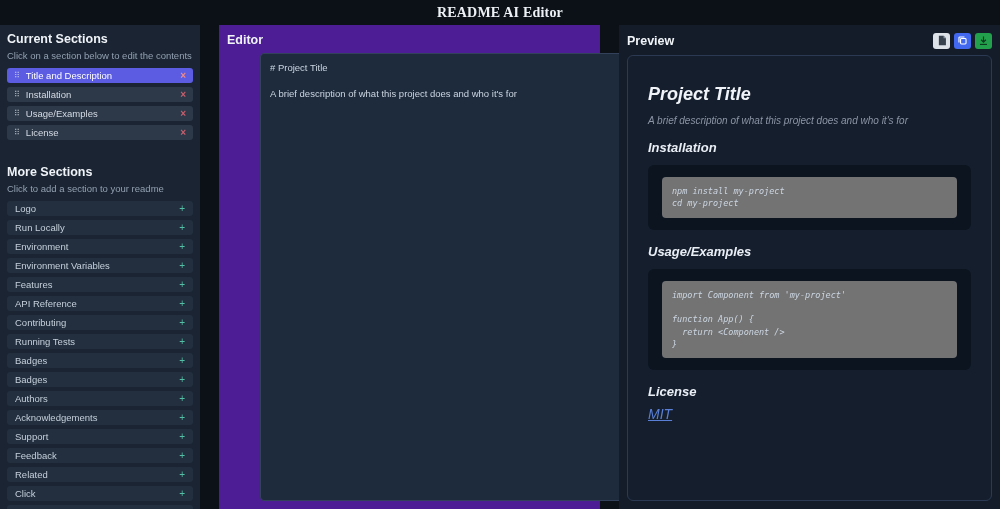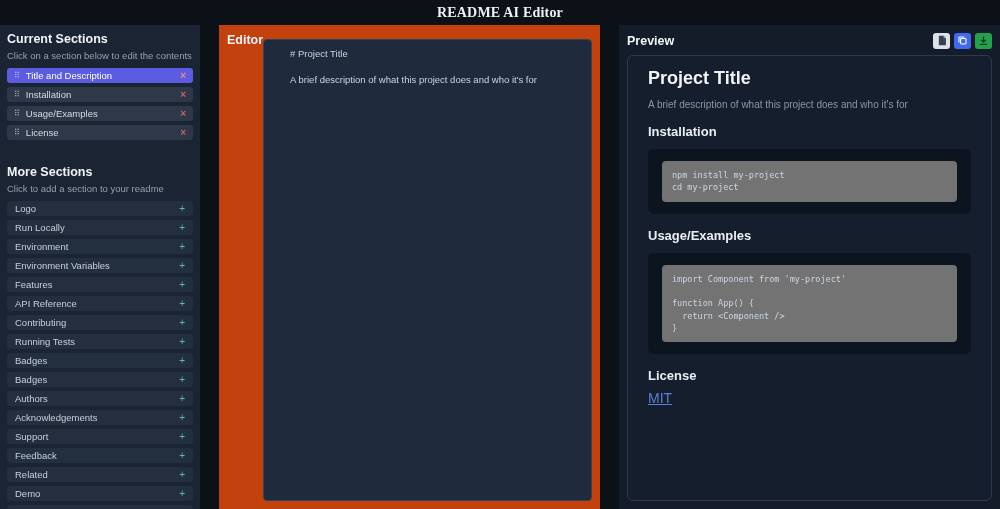--- a/index.html
+++ b/index.html
@@ -43,49 +43,51 @@
   .more-block { margin-top: 25px; }
   .more-item {
     display: flex; align-items: center;
     height: 15px; padding: 0 8px; border-radius: 3px;
     background: #232f3e; font-size: 9.5px; color: #c6d0dc; cursor: pointer;
   }
   .add-plus { margin-left: auto; font-size: 10px; line-height: 1; color: #53bfa6; }
 
   
   .editor-panel {
-    flex: 1 1 398px; background: #c2410c; padding: 8px; display: flex; flex-direction: row;
+    flex: 1 1 398px; background: #4c1d95; padding: 8px; display: flex; flex-direction: column;
   }
   .panel-heading { font-size: 12.5px; font-weight: bold; color: #f0f4f8; }
   .editor-textarea {
     margin-top: 6px; flex: 1; width: 100%; resize: none;
     background: #1e2b3c; border: 1px solid #33425a; border-radius: 4px;
-    padding: 8px 26px; font-family: "Liberation Sans", "DejaVu Sans", sans-serif;
+    padding: 8px 9px; font-family: "Liberation Sans", "DejaVu Sans", sans-serif;
     font-size: 9.5px; line-height: 1.35; color: #cbd5e1; outline: none;
     white-space: pre-wrap;
+    margin-left: 33px;
   }
 
   
   .preview-panel {
     flex: 1 1 398px; background: #141c29; padding: 8px; display: flex; flex-direction: column;
   }
   .preview-header { display: flex; align-items: center; }
   .preview-actions { margin-left: auto; display: flex; gap: 4px; }
   .icon-btn {
     width: 17px; height: 16px; border: none; border-radius: 3px;
     display: flex; align-items: center; justify-content: center; cursor: pointer; padding: 0;
   }
   .icon-btn.raw  { background: #dde2e8; }
   .icon-btn.copy { background: #4168ee; }
   .icon-btn.down { background: #23a04c; }
 
   .preview-card {
     margin-top: 6px; flex: 1; overflow: hidden;
     background: #151e2c; border: 1px solid #2b3a52; border-radius: 6px;
-    padding: 8px 20px;
+    padding: 24px 20px;
+    font-style: italic;
   }
   .md-h1 { font-size: 18px; font-weight: bold; color: #f0f4f8; margin: 4px 0 10px 0; }
   .md-p  { font-size: 10px; color: #8b95a5; margin: 0 0 6px 0; }
   .md-h2 { font-size: 13px; font-weight: bold; color: #e9eef5; margin: 14px 0 6px 0; }
   .code-outer {
     background: #0c1420; border-radius: 6px; padding: 12px 14px; margin: 10px 0 6px 0;
   }
   .code-inner {
     background: #737373; border-radius: 4px; padding: 8px 10px;
     font-family: "DejaVu Sans Mono", "Liberation Mono", monospace;
@@ -189,21 +191,21 @@
         </div>
         <div class="more-item">
           <span>Feedback</span>
           <span class="add-plus">+</span>
         </div>
         <div class="more-item">
           <span>Related</span>
           <span class="add-plus">+</span>
         </div>
         <div class="more-item">
-          <span>Demo</span>
+          <span>Click</span>
           <span class="add-plus">+</span>
         </div>
         <div class="more-item">
           <span>Tech Stack</span>
           <span class="add-plus">+</span>
         </div>
 
       </div>
     </div>
   </div>

